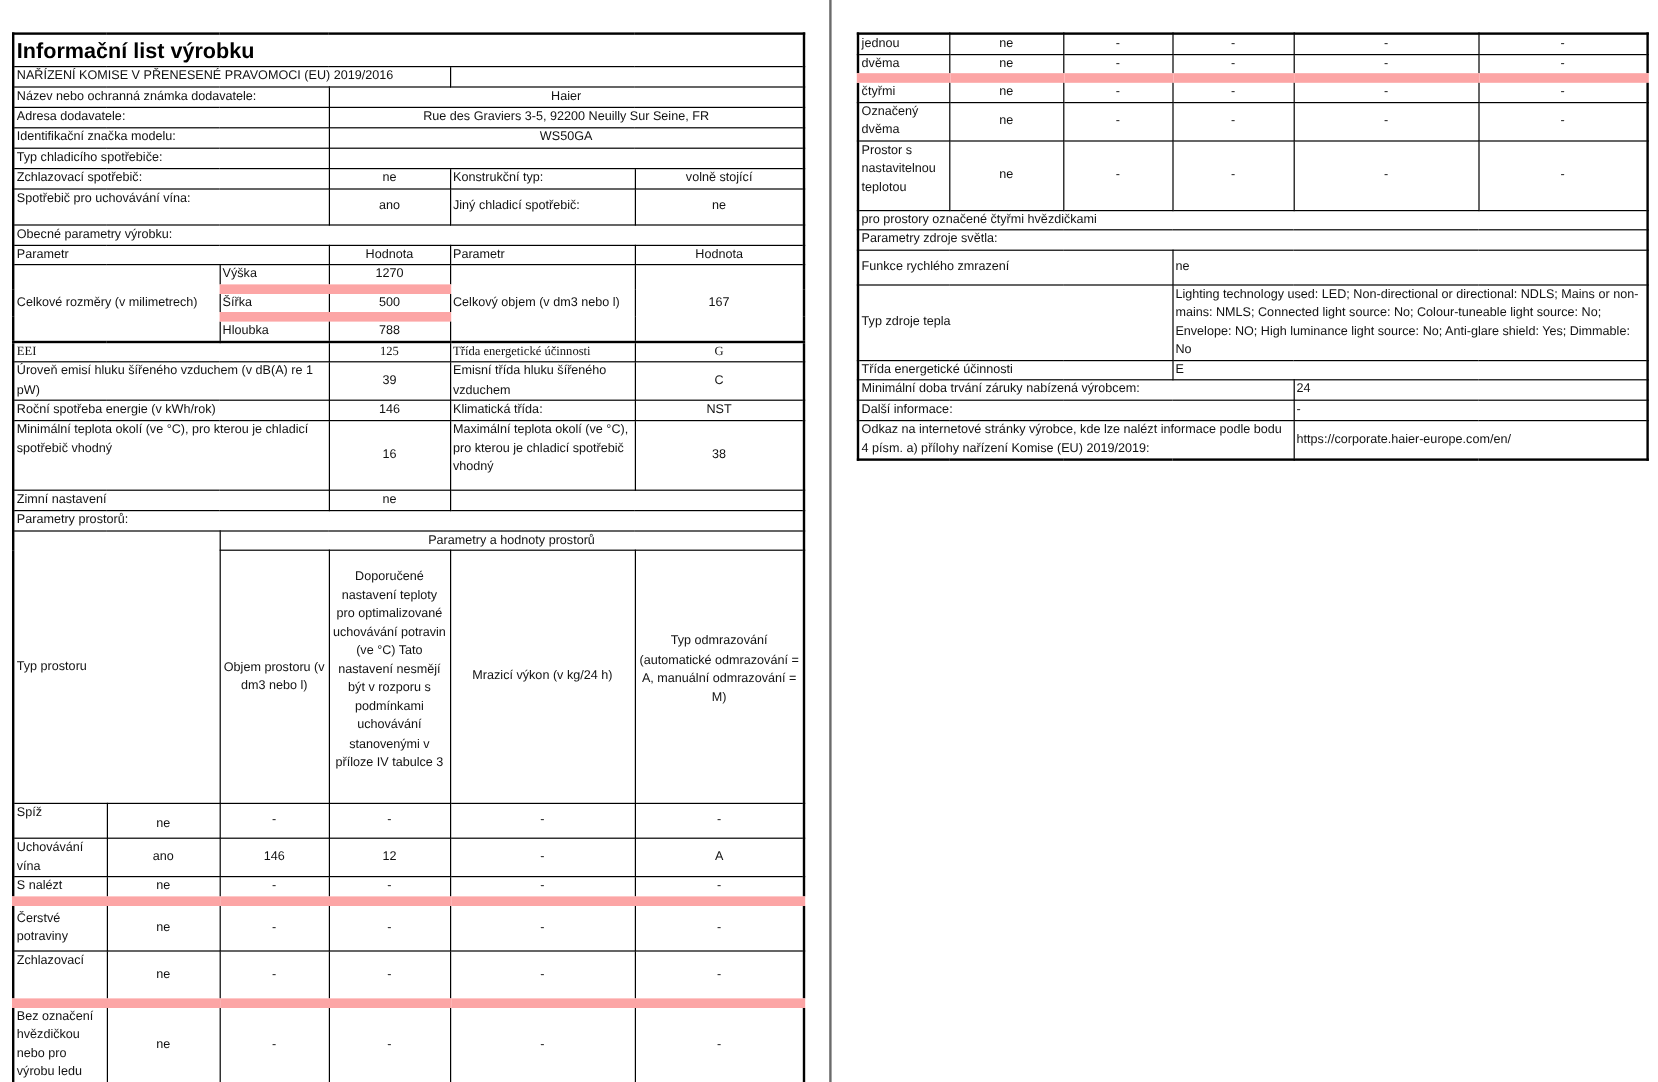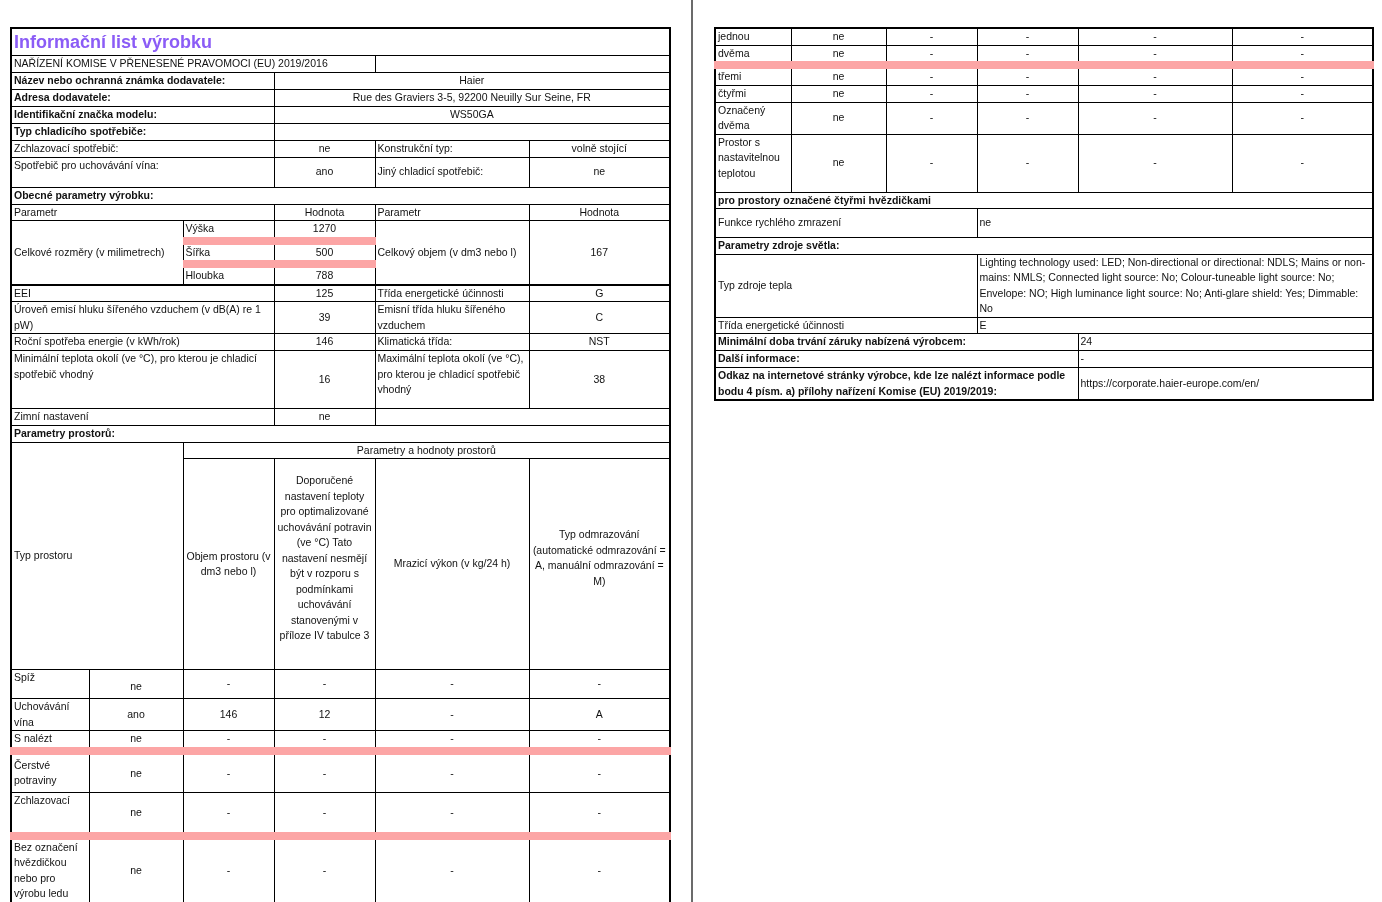--- a/index.html
+++ b/index.html
@@ -1,25 +1,25 @@
 <!DOCTYPE html>
 <html><head>
 <meta charset="utf-8">
 <style>
   html,body{margin:0;padding:0;background:#fff;}
   body{width:1382px;height:902px;position:relative;overflow:hidden;font-family:"Liberation Sans",sans-serif;font-size:10.5px;color:#111;}
   .divider{position:absolute;left:691px;top:0;width:2px;height:902px;background:#6b6b6b;}
   table{border-collapse:collapse;position:absolute;table-layout:fixed;}
   td{border:1px solid #000;padding:0 2px;vertical-align:middle;line-height:15.5px;overflow:hidden;white-space:normal;}
   .c{text-align:center;}
-  .b{font-weight:bold;}
+  .b{font-weight:normal;}
   .t{vertical-align:top;}
-  .title{color:#8b5cf6;font-size:18px;font-weight:bold;line-height:26px;}
+  .title{color:#000000;font-size:18px;font-weight:bold;line-height:26px;}
   .thick-b{border-bottom:8px solid #fca5a5;}
-  .thick-t{border-top:2px solid #000;}
+  .thick-t{border-top:2px solid #000;font-family:Liberation Serif, serif;}
   #left{left:10px;top:27px;width:659px;border:2px solid #000;}
   #right{left:714px;top:27px;width:658px;border:2px solid #000;}
 </style>
 </head>
 <body>
 
 <div class="divider"></div>
 
 <table id="left">
   <colgroup>
@@ -204,28 +204,20 @@
   </tr>
   <tr style="height:16px">
     <td class="thick-b">dvěma</td>
     <td class="c thick-b">ne</td>
     <td class="c thick-b">-</td>
     <td class="c thick-b">-</td>
     <td class="c thick-b">-</td>
     <td class="c thick-b">-</td>
   </tr>
   <tr style="height:17px">
-    <td>třemi</td>
-    <td class="c">ne</td>
-    <td class="c">-</td>
-    <td class="c">-</td>
-    <td class="c">-</td>
-    <td class="c">-</td>
-  </tr>
-  <tr style="height:17px">
     <td>čtyřmi</td>
     <td class="c">ne</td>
     <td class="c">-</td>
     <td class="c">-</td>
     <td class="c">-</td>
     <td class="c">-</td>
   </tr>
   <tr style="height:30px">
     <td>Označený dvěma</td>
     <td class="c">ne</td>
@@ -237,28 +229,28 @@
   <tr style="height:58px">
     <td class="t">Prostor s nastavitelnou teplotou</td>
     <td class="c">ne</td>
     <td class="c">-</td>
     <td class="c">-</td>
     <td class="c">-</td>
     <td class="c">-</td>
   </tr>
   <tr style="height:16px">
     <td colspan="6" class="b">pro prostory označené čtyřmi hvězdičkami</td>
+  </tr>
+  <tr style="height:16px">
+    <td colspan="6" class="b">Parametry zdroje světla:</td>
   </tr>
   <tr style="height:29px">
     <td colspan="3">Funkce rychlého zmrazení</td>
     <td colspan="3">ne</td>
   </tr>
-  <tr style="height:16px">
-    <td colspan="6" class="b">Parametry zdroje světla:</td>
-  </tr>
   <tr style="height:62px">
     <td colspan="3">Typ zdroje tepla</td>
     <td colspan="3">Lighting technology used: LED; Non-directional or directional: NDLS; Mains or non-mains: NMLS; Connected light source: No; Colour-tuneable light source: No; Envelope: NO; High luminance light source: No; Anti-glare shield: Yes; Dimmable: No</td>
   </tr>
   <tr style="height:16px">
     <td colspan="3">Třída energetické účinnosti</td>
     <td colspan="3">E</td>
   </tr>
   <tr style="height:17px">
     <td colspan="4" class="b">Minimální doba trvání záruky nabízená výrobcem:</td>

